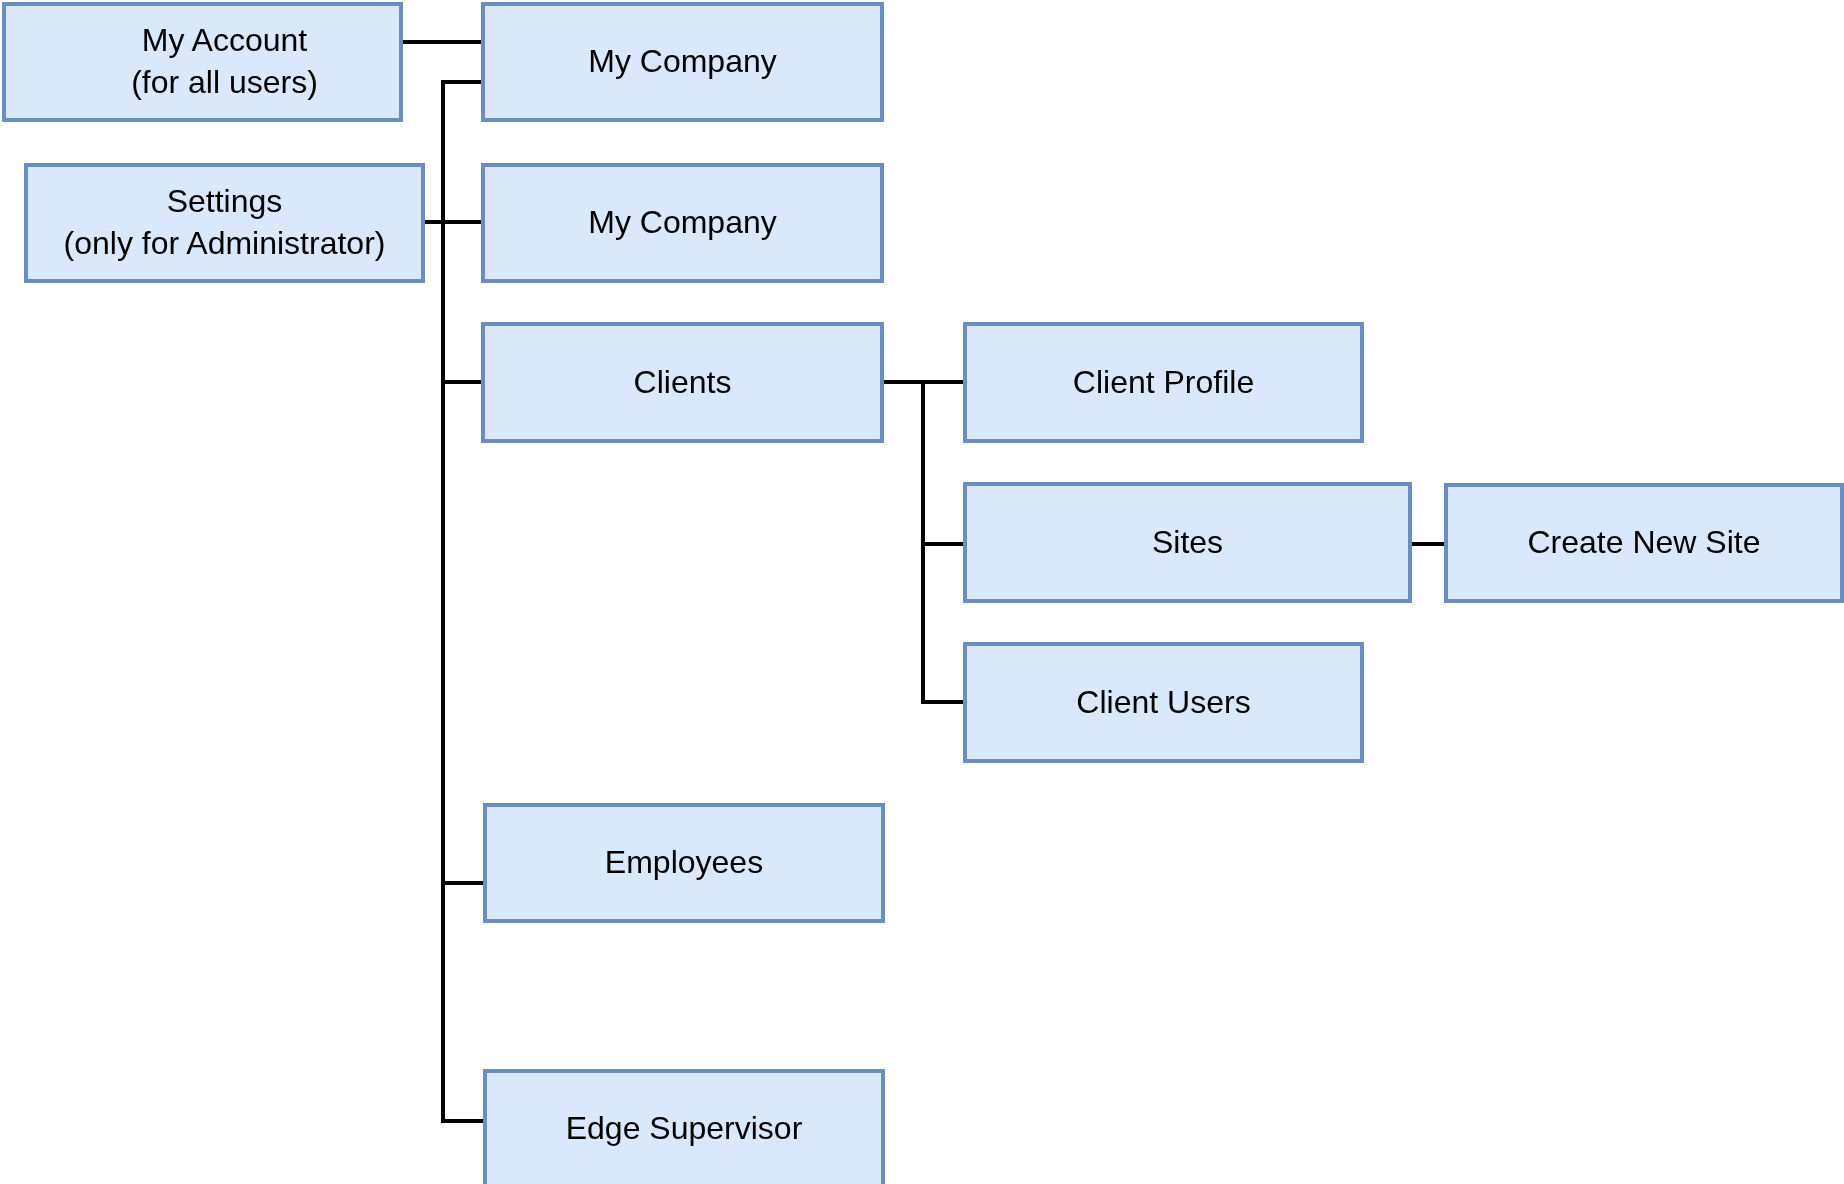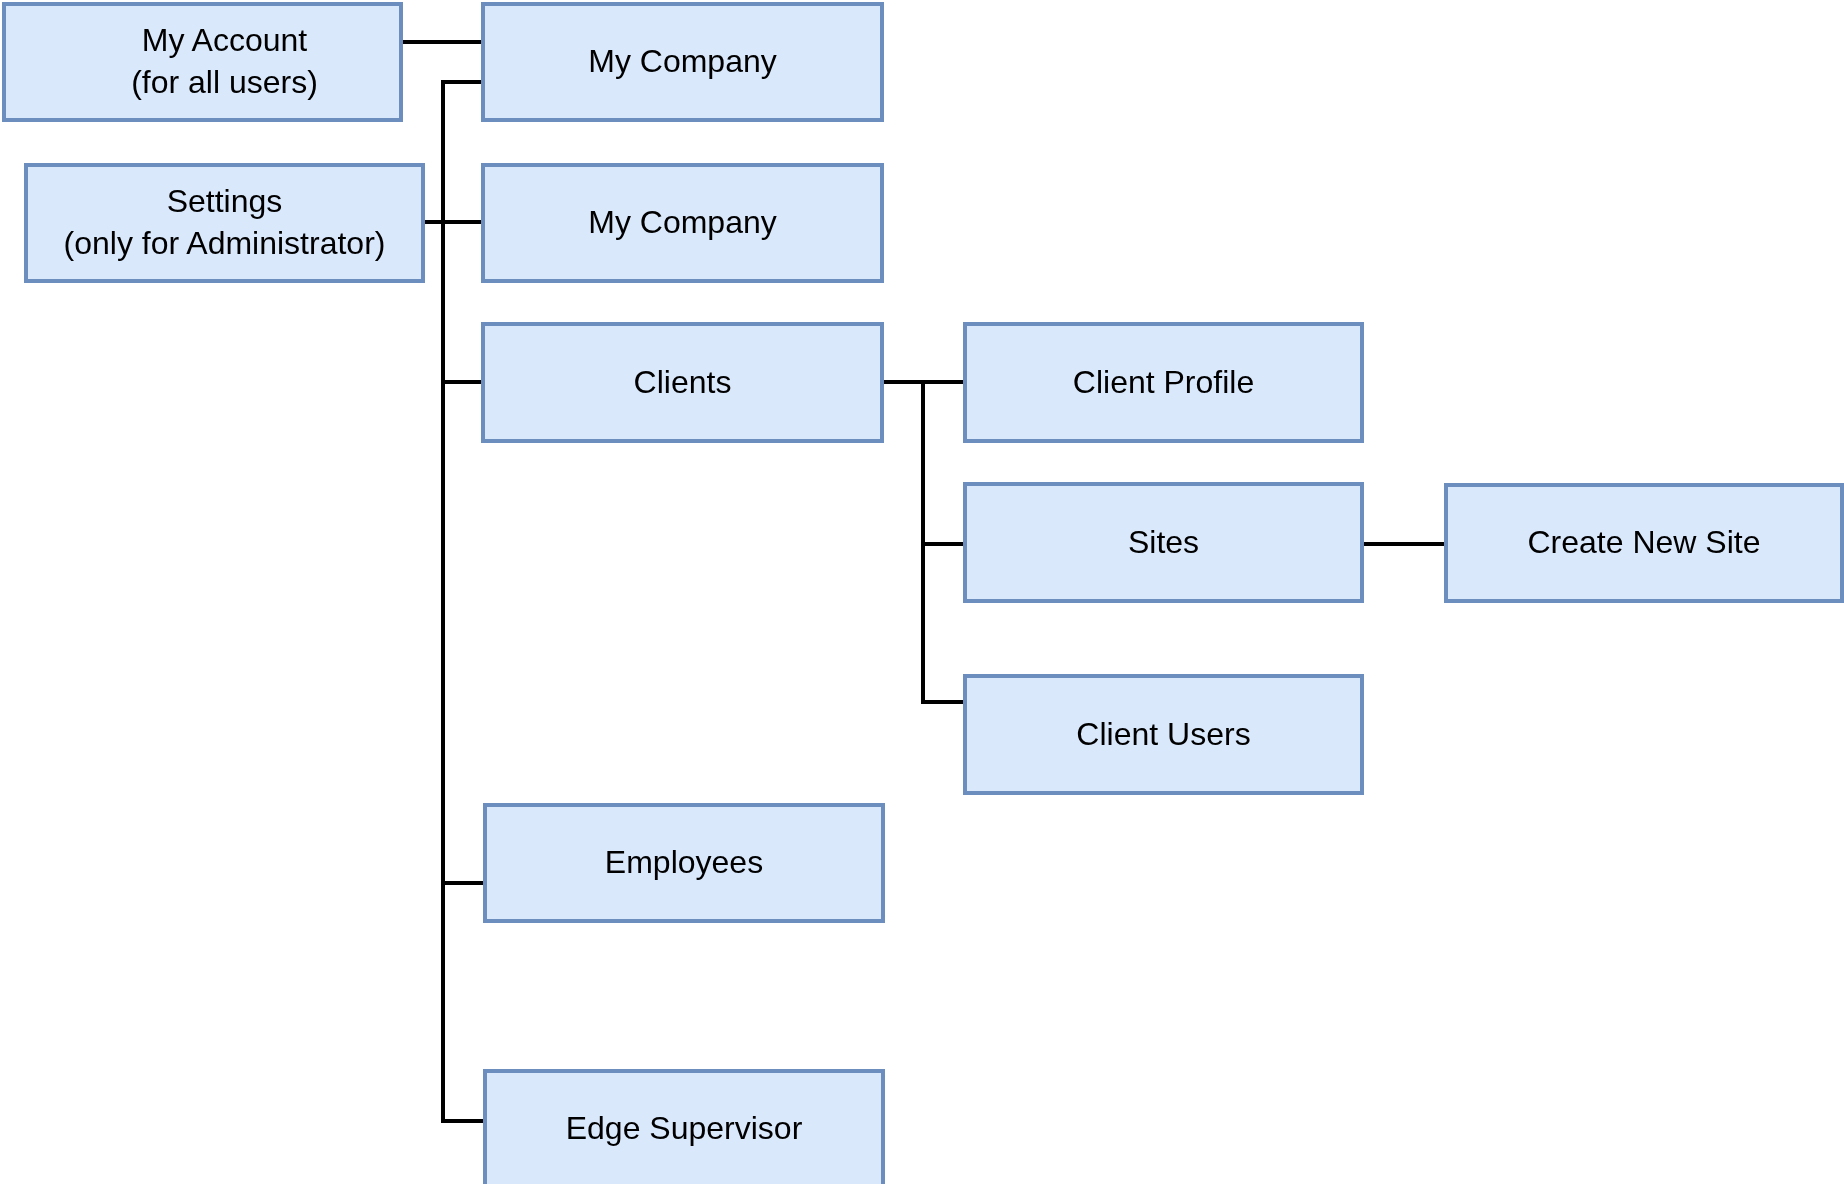--- a/index.html
+++ b/index.html
@@ -33,22 +33,22 @@
     background: var(--connector, #000000);
   }
 
   
   #n-my-account      { left: 2px;    top: 2px;    width: 401px; height: 120px; padding-left: 44px; }
   #n-settings        { left: 2px;    top: 163px;  width: 401px; height: 120px; margin-left: 22px; }
   #n-my-profile      { left: 481px;  top: 2px;    width: 403px; height: 120px; }
   #n-my-company      { left: 481px;  top: 163px;  width: 403px; height: 120px; }
   #n-clients         { left: 481px;  top: 322px;  width: 403px; height: 121px; }
   #n-client-profile  { left: 963px;  top: 322px;  width: 401px; height: 121px; }
-  #n-sites           { left: 963px;  top: 482px;  width: 401px; height: 121px; }
-  #n-client-users    { left: 963px;  top: 642px;  width: 401px; height: 121px; margin-top: 32px; }
+  #n-sites           { left: 963px;  top: 482px;  width: 449px; height: 121px; }
+  #n-client-users    { left: 963px;  top: 642px;  width: 401px; height: 121px; }
   #n-create-new-site { left: 1444px; top: 483px;  width: 400px; height: 120px; }
   #n-employees       { left: 483px;  top: 803px;  width: 402px; height: 120px; }
   #n-edge-supervisor { left: 483px;  top: 1063px; width: 402px; height: 120px; margin-top: 6px; }
 
   
   #e-acct-profile     { left: 403px;  top: 40px;   width: 78px;  height: 4px; }
   #e-trunk            { left: 441px;  top: 80px;   width: 4px;   height: 1043px; }
   #e-trunk-jog        { left: 441px;  top: 80px;   width: 40px;  height: 4px; }
   #e-settings-company { left: 403px;  top: 220px;  width: 78px;  height: 4px; }
   #e-clients-branch   { left: 441px;  top: 380px;  width: 40px;  height: 4px; }

